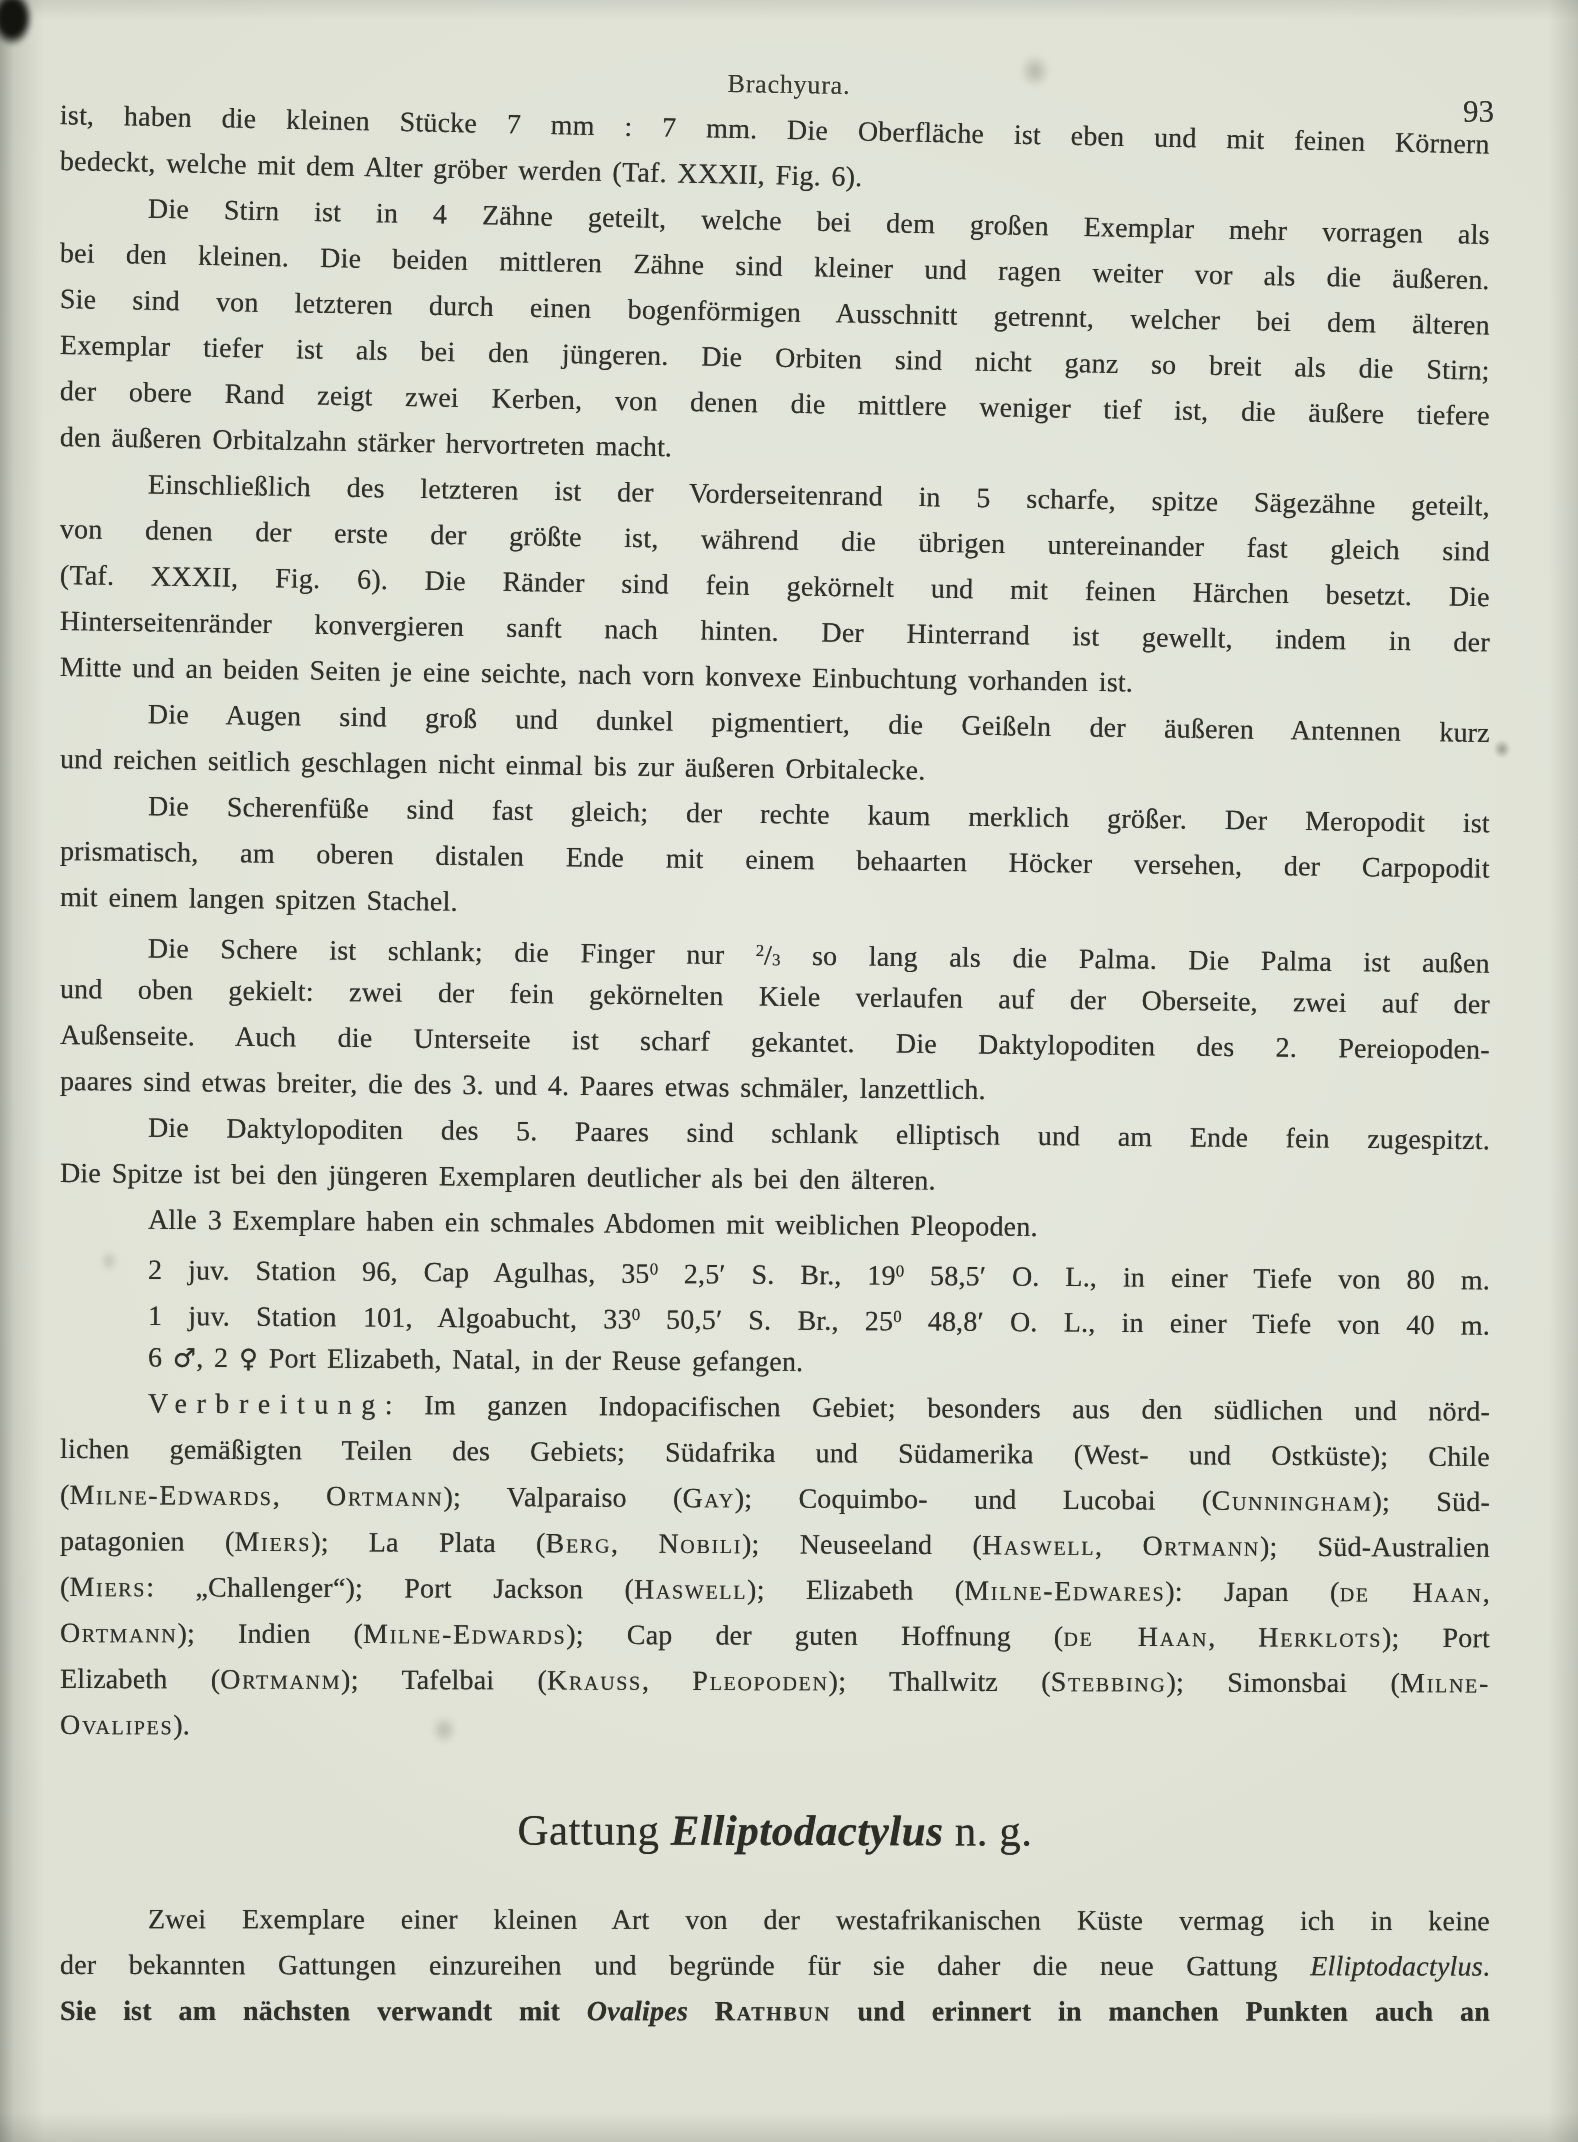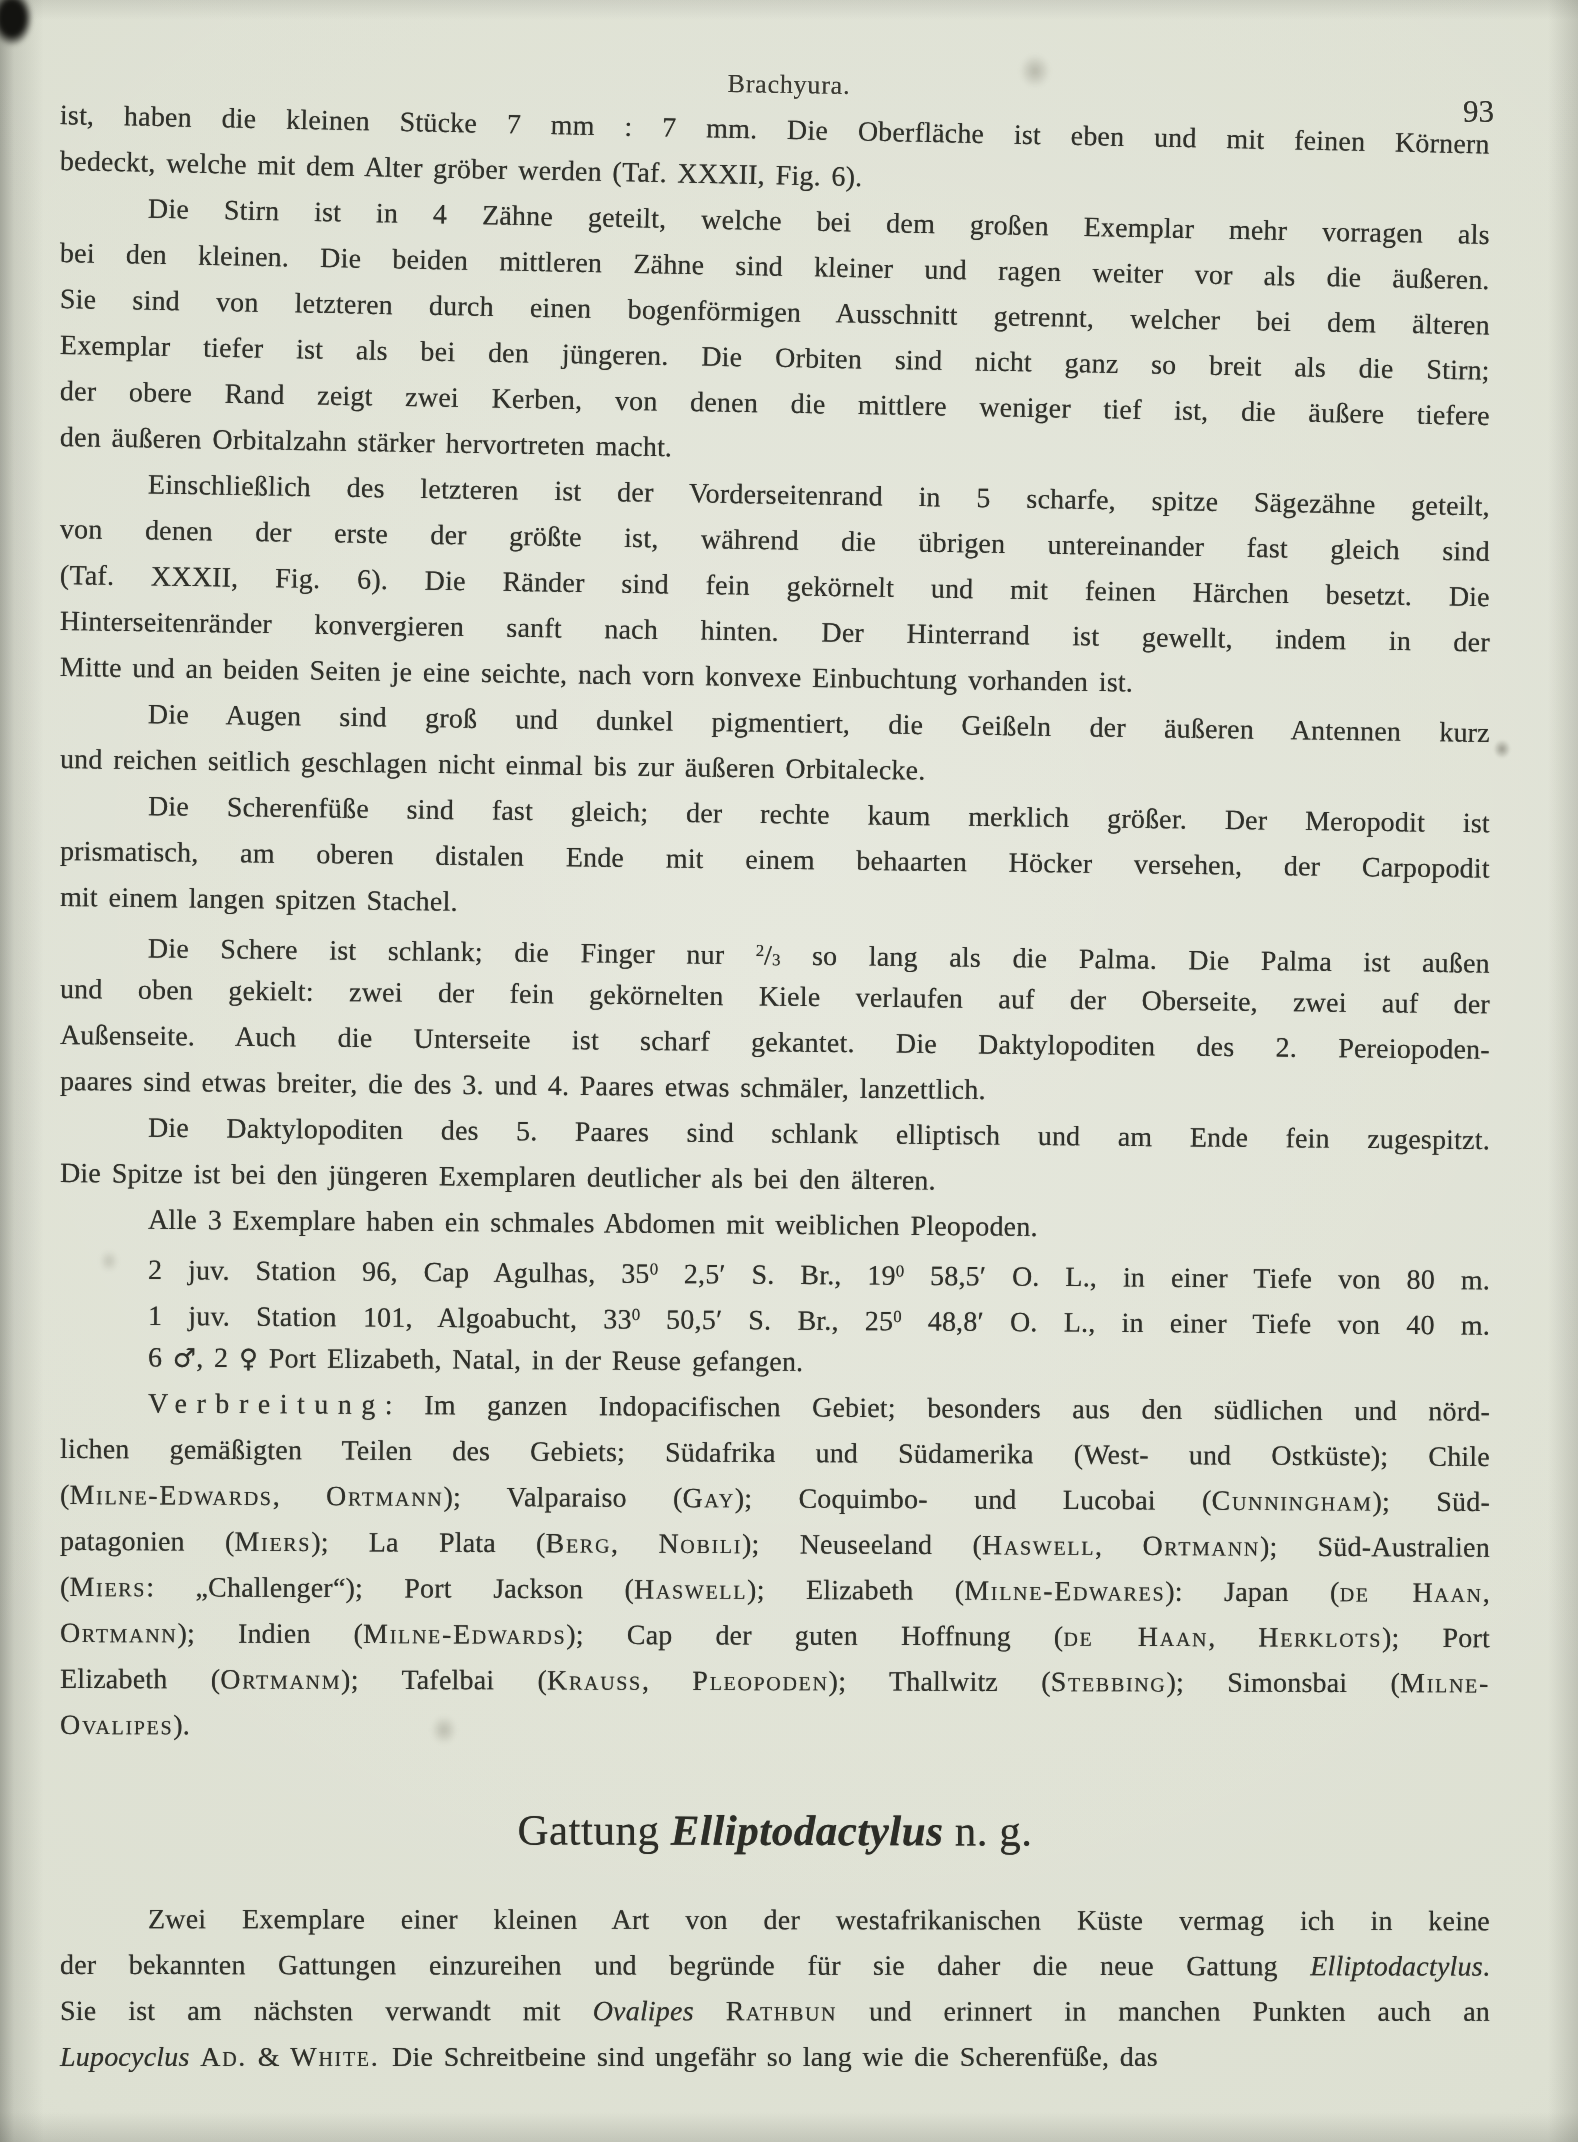--- a/index.html
+++ b/index.html
@@ -106,21 +106,20 @@
     <div class="line" style="transform: rotate(0.32deg);"><span>lichen gemäßigten Teilen des Gebiets; Südafrika und Südamerika (West- und Ostküste); Chile</span></div>
     <div class="line" style="transform: rotate(0.29deg);"><span>(</span><span class="sc">Milne-Edwards</span><span>, </span><span class="sc">Ortmann</span><span>); Valparaiso (</span><span class="sc">Gay</span><span>); Coquimbo- und Lucobai (</span><span class="sc">Cunningham</span><span>); Süd-</span></div>
     <div class="line" style="transform: rotate(0.27deg);"><span>patagonien (</span><span class="sc">Miers</span><span>); La Plata (</span><span class="sc">Berg</span><span>, </span><span class="sc">Nobili</span><span>); Neuseeland (</span><span class="sc">Haswell</span><span>, </span><span class="sc">Ortmann</span><span>); Süd-Australien</span></div>
     <div class="line" style="transform: rotate(0.24deg);"><span>(</span><span class="sc">Miers</span><span>: „Challenger“); Port Jackson (</span><span class="sc">Haswell</span><span>); Elizabeth (</span><span class="sc">Milne-Edwares</span><span>): Japan (</span><span class="sc">de Haan</span><span>,</span></div>
     <div class="line" style="transform: rotate(0.21deg);"><span class="sc">Ortmann</span><span>); Indien (</span><span class="sc">Milne-Edwards</span><span>); Cap der guten Hoffnung (</span><span class="sc">de Haan</span><span>, </span><span class="sc">Herklots</span><span>); Port</span></div>
     <div class="line" style="transform: rotate(0.18deg);"><span>Elizabeth (</span><span class="sc">Ortmanm</span><span>); Tafelbai (</span><span class="sc">Krauss</span><span>, </span><span class="sc">Pleopoden</span><span>); Thallwitz (</span><span class="sc">Stebbing</span><span>); Simonsbai (</span><span class="sc">Milne-</span></div>
     <div class="line last" style="transform: rotate(0.15deg);"><span class="sc">Ovalipes</span><span>).</span></div>
     <div class="heading" style="transform: rotate(0.12deg);"><span>Gattung </span><span class="bi">Elliptodactylus</span><span> n. g.</span></div>
     <div class="line indent" style="transform: rotate(0.09deg);"><span>Zwei Exemplare einer kleinen Art von der westafrikanischen Küste vermag ich in keine</span></div>
     <div class="line" style="transform: rotate(0.06deg);"><span>der bekannten Gattungen einzureihen und begründe für sie daher die neue Gattung </span><span class="i">Elliptodactylus</span><span>.</span></div>
-    <div class="line" style="transform: rotate(0.03deg);"><span>Sie ist am nächsten verwandt mit </span><span class="i">Ovalipes</span><span> </span><span class="sc">Rathbun</span><span> und erinnert in manchen Punkten auch an</span></div>
-    <div class="line last" style="transform: rotate(0deg);"><span class="i">Lupocyclus</span><span> </span><span class="sc">Ad.</span><span> &amp; </span><span class="sc">White</span><span>. Die Schreitbeine sind ungefähr so lang wie die Scherenfüße, das</span></div>
+    <div class="line" style="transform: rotate(0.03deg); font-weight: bold;"><span>Sie ist am nächsten verwandt mit </span><span class="i">Ovalipes</span><span> </span><span class="sc">Rathbun</span><span> und erinnert in manchen Punkten auch an</span></div>
   </div>
 
 <div class="artifact a1"></div>
 <div class="artifact a2"></div>
 <div class="artifact a3"></div>
 <div class="artifact a4"></div>
 <div class="artifact a5"></div>
 
 </body></html>

